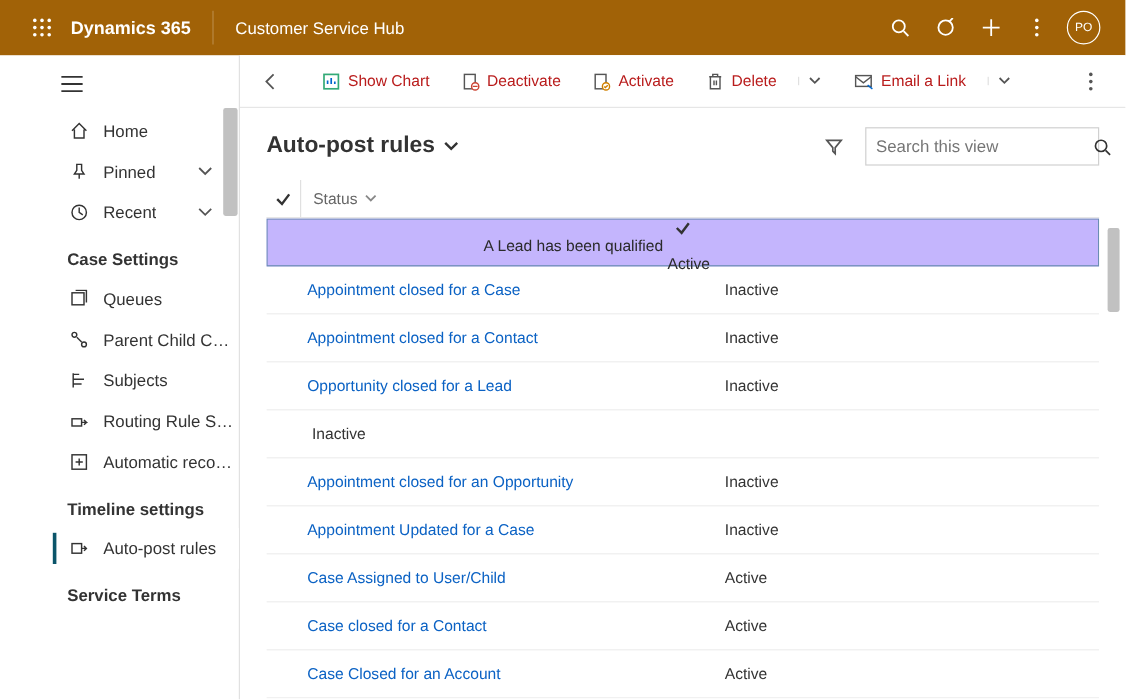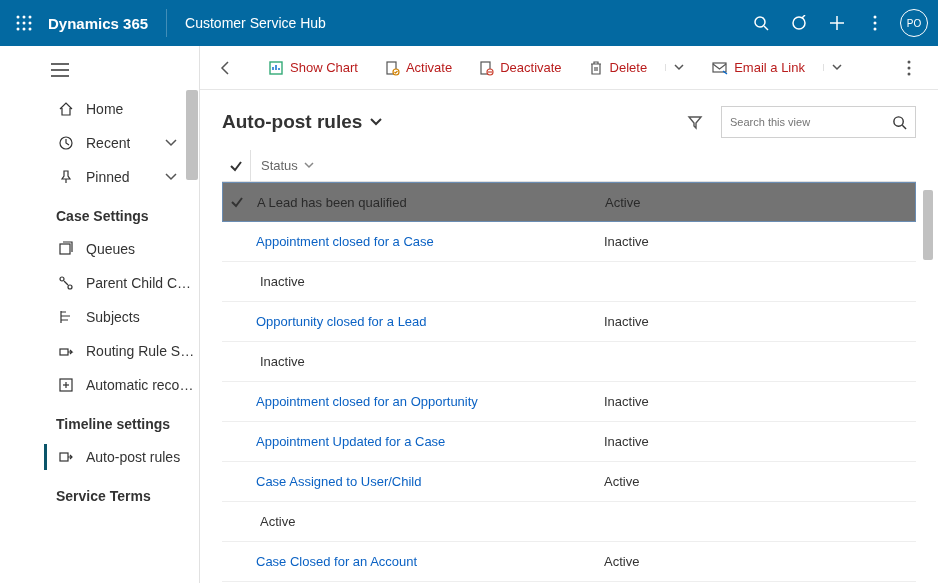--- a/index.html
+++ b/index.html
@@ -1,17 +1,17 @@
 <!DOCTYPE html>
 <html><head>
 <meta charset="utf-8">
 <style>
   * { box-sizing: border-box; margin: 0; padding: 0; }
   body { font-family: "Segoe UI", Arial, sans-serif; font-size: 13px; color: #333; width: 938px; height: 583px; overflow: hidden; background: #fff; }
-  .topbar { background: #0369a1; color: #fff; height: 46px; display: flex; align-items: center; padding: 0 10px; }
+  .topbar { background: #a16207; color: #fff; height: 46px; display: flex; align-items: center; padding: 0 21px; }
   .topbar .waffle { width: 28px; height: 28px; display: flex; align-items: center; justify-content: center; cursor: pointer; }
   .topbar .appname { font-size: 15px; font-weight: 600; margin-left: 10px; padding-right: 18px; border-right: 1px solid rgba(255,255,255,0.25); height: 28px; display: flex; align-items: center; }
   .topbar .hubname { font-size: 14px; margin-left: 18px; }
   .topbar .spacer { flex: 1; }
   .topbar .iconbtn { width: 38px; height: 46px; display: flex; align-items: center; justify-content: center; cursor: pointer; }
   .topbar .avatar { width: 28px; height: 28px; border: 1px solid #fff; border-radius: 50%; display: flex; align-items: center; justify-content: center; font-size: 10px; margin-left: 6px; cursor: pointer; }
   .body { display: flex; height: 537px; }
   .sidecol { width: 200px; border-right: 1px solid #e1e1e1; display: flex; }
   .hamburger { width: 44px; height: 44px; display: flex; align-items: center; justify-content: center; cursor: pointer; border-bottom: 1px solid #e1e1e1; margin-left: 2px; margin-top: 2px; }
   .sidebar { width: 186px; position: relative; padding-top: 46px; margin-left: 44px; }
@@ -30,32 +30,32 @@
   .cmdbtn { display: flex; align-items: center; gap: 6px; padding: 6px 8px; cursor: pointer; font-size: 13px; color: #b91c1c; }
   .cmdbtn .cmdicon { width: 16px; height: 16px; display: inline-flex; align-items: center; justify-content: center; }
   .backbtn { width: 28px; height: 28px; display: flex; align-items: center; justify-content: center; cursor: pointer; margin-right: 10px; }
   .cmd-split { display: flex; align-items: center; border-left: 1px solid #e0e0e0; padding-left: 8px; }
   .cmd-more { margin-left: auto; margin-right: 14px; cursor:pointer; width:30px; height:30px; display:flex; align-items:center; justify-content:center; }
   .viewheader { display: flex; align-items: center; padding: 16px 22px 8px 22px; }
   .viewtitle { font-size: 19px; font-weight: 600; display: flex; align-items: center; gap: 8px; cursor:pointer; }
   .viewheader .vspacer { flex: 1; }
   .filter-icon { width: 32px; height: 32px; display:flex; align-items:center; justify-content:center; cursor:pointer; margin-right:10px; }
   .searchbox { border: 1px solid #d0d0d0; height: 32px; width: 195px; display: flex; align-items: center; padding: 0 8px; }
-  .searchbox input { border: none; outline: none; flex: 1; font-size: 11px; }
+  .searchbox input { border: none; outline: none; flex: 1; font-size: 14px; }
   .grid { margin: 4px 22px 0 22px; }
   .grid-header { display: flex; align-items: center; height: 32px; font-size: 13px; color: #666; border-bottom: 1px solid #e0e0e0; }
   .col-check { width: 28px; display:flex; align-items:center; justify-content:center; }
   .col-name { width: 344px; padding-left: 6px; display:flex; align-items:center; gap:6px; cursor:pointer; }
   .col-status { flex:1; padding-left: 10px; display:flex; align-items:center; gap:6px; cursor:pointer; border-left: 1px solid #e0e0e0; height: 100%; }
   .grid-body { max-height: 400px; overflow: hidden; }
   .row { display: flex; align-items: center; height: 40px; border-bottom: 1px solid #eee; }
   .row .cell-check { width: 28px; display:flex; align-items:center; justify-content:center; }
   .row .cell-name { width: 344px; padding-left: 6px; color: #0b62c4; cursor:pointer; }
   .row .cell-status { flex:1; padding-left: 10px; }
-  .row.selected { background: #737373; border: 1px solid #6b8db3; }
+  .row.selected { background: #c4b5fd; border: 1px solid #6b8db3; flex-direction: column; }
   .row.selected .cell-name { color: #2a2a2a; }
   .row.selected .cell-status { color: #2a2a2a; }
   .main-scrollbar { position:absolute; right:3px; top:44px; bottom:0; width:12px; }
   .main-scroll-thumb { position:absolute; top:100px; width:10px; height:70px; background:#c1c1c1; border-radius:2px; }
   svg { display:block; }
 </style>
 </head>
 <body>
 
 <div class="topbar">
@@ -120,38 +120,38 @@
         <span class="nav-icon">
           <svg width="16" height="16" viewBox="0 0 16 16" fill="none" stroke="#333" stroke-width="1.2">
               <path d="M2 8 L8 2 L14 8 M4 7 V14 H12 V7"></path>
             </svg>
         </span>
         <span class="nav-label">Home</span>
       </div>
       <div class="nav-item">
         <span class="nav-icon">
           <svg width="16" height="16" viewBox="0 0 16 16" fill="none" stroke="#333" stroke-width="1.2">
-              <circle cx="8" cy="8" r="6"></circle>
-              <path d="M8 4 V8 L11 10"></path>
-            </svg>
-        </span>
-        <span class="nav-label">Recent</span>
+              <path d="M6 2 L10 2 L10 7 L12 10 L4 10 L6 7 Z M8 10 V14"></path>
+            </svg>
+        </span>
+        <span class="nav-label">Pinned</span>
         <span class="chevron">
           <svg width="12" height="8" viewBox="0 0 12 8" fill="none" stroke="#555" stroke-width="1.5">
               <path d="M1 1 L6 6 L11 1"></path>
             </svg>
         </span>
       </div>
       <div class="nav-item">
         <span class="nav-icon">
           <svg width="16" height="16" viewBox="0 0 16 16" fill="none" stroke="#333" stroke-width="1.2">
-              <path d="M6 2 L10 2 L10 7 L12 10 L4 10 L6 7 Z M8 10 V14"></path>
-            </svg>
-        </span>
-        <span class="nav-label">Pinned</span>
+              <circle cx="8" cy="8" r="6"></circle>
+              <path d="M8 4 V8 L11 10"></path>
+            </svg>
+        </span>
+        <span class="nav-label">Recent</span>
         <span class="chevron">
           <svg width="12" height="8" viewBox="0 0 12 8" fill="none" stroke="#555" stroke-width="1.5">
               <path d="M1 1 L6 6 L11 1"></path>
             </svg>
         </span>
       </div>
 
       <div class="nav-section">Case Settings</div>
       <div class="nav-item">
         <span class="nav-icon">
@@ -232,35 +232,35 @@
               <rect x="2" y="2" width="12" height="12"></rect>
               <path d="M5 10 V7 M8 10 V5 M11 10 V8" stroke="#06c"></path>
             </svg>
           </span>
         <span>Show Chart</span>
       </div>
       <div class="cmdbtn">
         <span class="cmdicon">
             <svg width="16" height="16" viewBox="0 0 16 16" fill="none" stroke="#555" stroke-width="1.2">
               <rect x="3" y="2" width="9" height="12"></rect>
+              <circle cx="12" cy="12" r="3" fill="#fff" stroke="#c43"></circle>
+              <line x1="10" y1="12" x2="14" y2="12" stroke="#c43"></line>
+            </svg>
+          </span>
+        <span>Deactivate</span>
+      </div>
+      <div class="cmdbtn">
+        <span class="cmdicon">
+            <svg width="16" height="16" viewBox="0 0 16 16" fill="none" stroke="#555" stroke-width="1.2">
+              <rect x="3" y="2" width="9" height="12"></rect>
               <circle cx="12" cy="12" r="3" fill="#fff" stroke="#d08000"></circle>
               <path d="M10.5 12 L11.5 13 L13.5 11" stroke="#d08000"></path>
             </svg>
           </span>
         <span>Activate</span>
-      </div>
-      <div class="cmdbtn">
-        <span class="cmdicon">
-            <svg width="16" height="16" viewBox="0 0 16 16" fill="none" stroke="#555" stroke-width="1.2">
-              <rect x="3" y="2" width="9" height="12"></rect>
-              <circle cx="12" cy="12" r="3" fill="#fff" stroke="#c43"></circle>
-              <line x1="10" y1="12" x2="14" y2="12" stroke="#c43"></line>
-            </svg>
-          </span>
-        <span>Deactivate</span>
       </div>
       <div class="cmdbtn">
         <span class="cmdicon">
             <svg width="14" height="16" viewBox="0 0 14 16" fill="none" stroke="#555" stroke-width="1.2">
               <path d="M2 4 H12 M5 4 V2 H9 V4 M3 4 V14 H11 V4 M6 7 V11 M8 7 V11"></path>
             </svg>
           </span>
         <span>Delete</span>
       </div>
       <div class="cmd-split">
@@ -340,20 +340,21 @@
             <div class="cell-name">A Lead has been qualified</div>
             <div class="cell-status">Active</div>
           </div>
           <div class="row">
             <div class="cell-check"></div>
             <div class="cell-name">Appointment closed for a Case</div>
             <div class="cell-status">Inactive</div>
           </div>
           <div class="row">
             <div class="cell-check"></div>
+            <div class="cell-name">Appointment closed for a Contact</div>
             <div class="cell-status">Inactive</div>
           </div>
           <div class="row">
             <div class="cell-check"></div>
             <div class="cell-name">Opportunity closed for a Lead</div>
             <div class="cell-status">Inactive</div>
           </div>
           <div class="row">
             <div class="cell-check"></div>
             <div class="cell-status">Inactive</div>
@@ -368,20 +369,21 @@
             <div class="cell-name">Appointment Updated for a Case</div>
             <div class="cell-status">Inactive</div>
           </div>
           <div class="row">
             <div class="cell-check"></div>
             <div class="cell-name">Case Assigned to User/Child</div>
             <div class="cell-status">Active</div>
           </div>
           <div class="row">
             <div class="cell-check"></div>
+            <div class="cell-name">Case closed for a Contact</div>
             <div class="cell-status">Active</div>
           </div>
           <div class="row">
             <div class="cell-check"></div>
             <div class="cell-name">Case Closed for an Account</div>
             <div class="cell-status">Active</div>
           </div>
         </div>
     </div>
 

